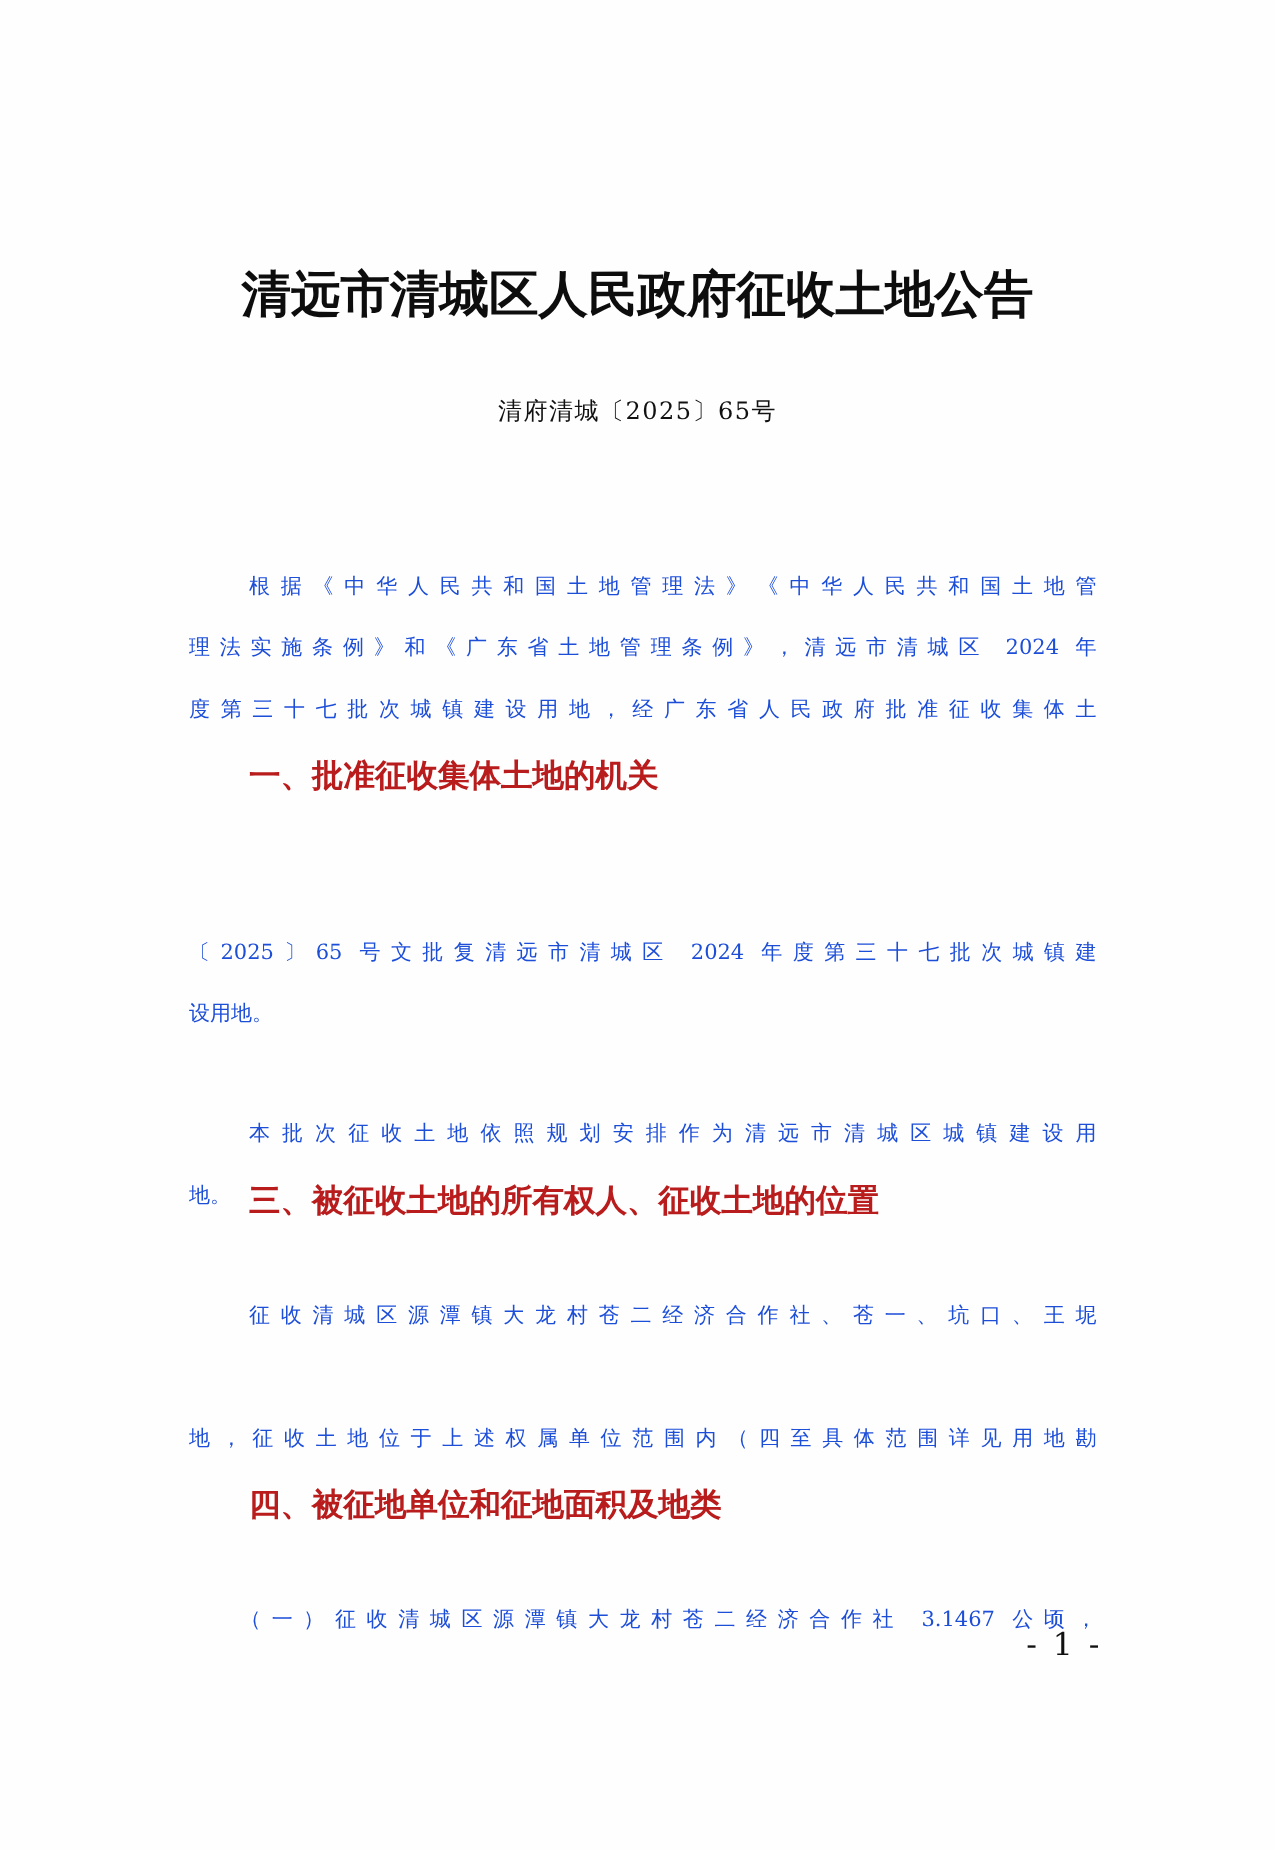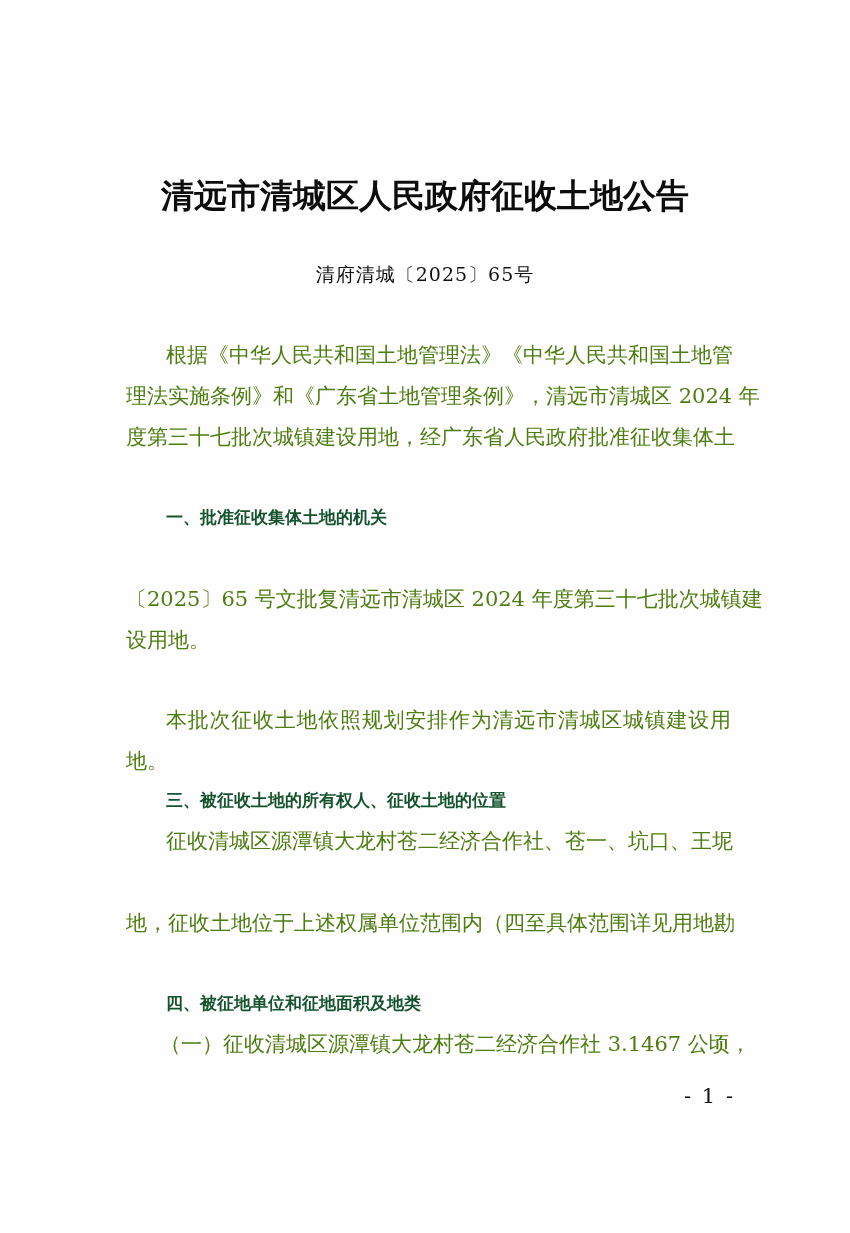--- a/index.html
+++ b/index.html
@@ -31,46 +31,47 @@
       font-size: 33px;
       letter-spacing: 0px;
       line-height: 48px;
       color: #0d0d0d;
     }
     .docno {
       position: absolute;
       left: 0; width: 850px;
       top: 258px;
       text-align: center;
-      font-size: 19px;
+      font-size: 16px;
       line-height: 32px;
       letter-spacing: 1px;
     }
     .line {
       position: absolute;
       left: 126px;
       width: 605px;
-      font-size: 21px;
+      font-size: 14px;
       line-height: 32px;
       white-space: nowrap;
       text-align: justify;
       text-align-last: justify;
-      color: #4d7c0f;
+      color: #1d4ed8;
+      margin-top: 36px;
     }
     .line.indent { left: 166px; width: 565px; }
     .line.last { text-align-last: left; }
     .heading {
       position: absolute;
       left: 166px;
       font-family: "DejaVu Sans", "Liberation Sans", sans-serif;
       font-weight: bold;
-      font-size: 17px;
+      font-size: 21px;
       line-height: 32px;
       white-space: nowrap;
-      color: #14532d;
+      color: #b91c1c;
     }
     .pagenum {
       position: absolute;
       left: 660px;
       width: 75px;
       top: 1080px;
       text-align: right;
       font-size: 21px;
       line-height: 32px;
       letter-spacing: 2px;

